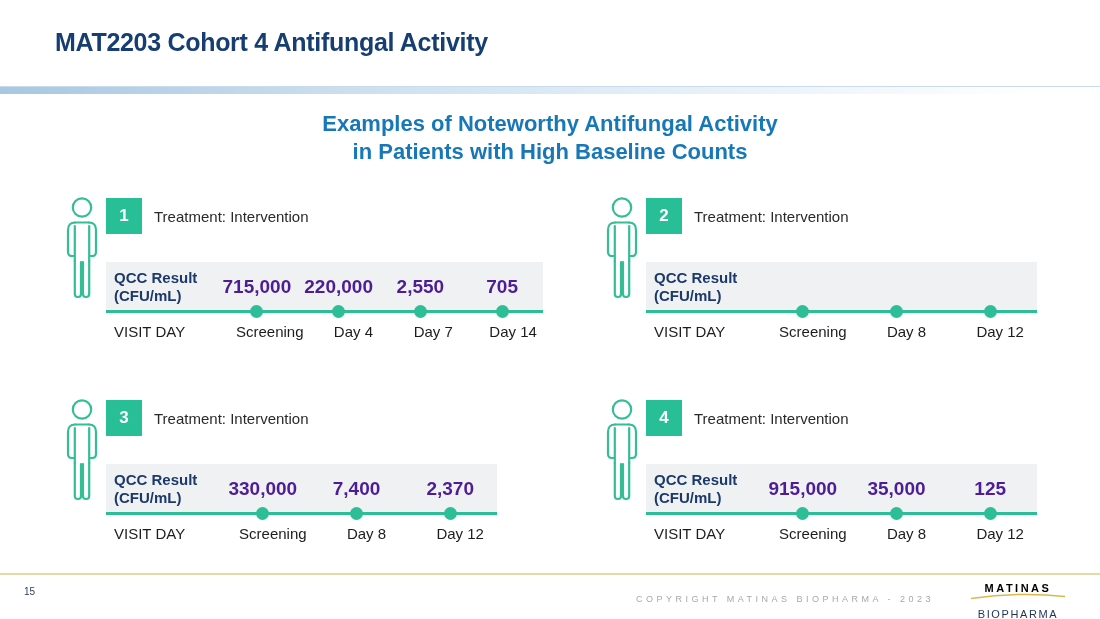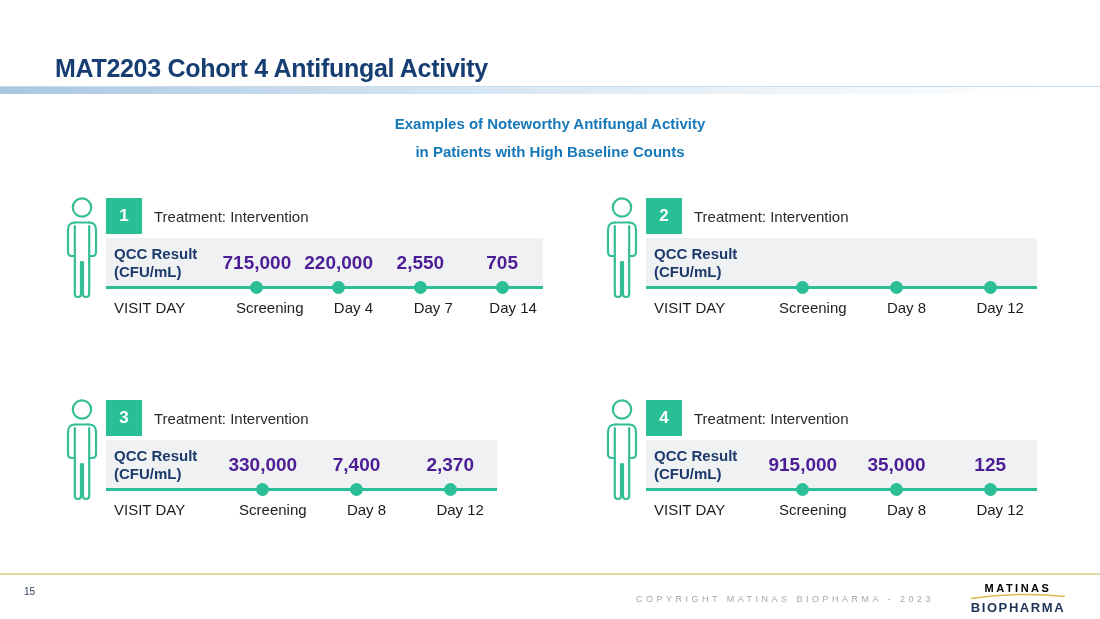--- a/index.html
+++ b/index.html
@@ -4,51 +4,51 @@
 <style>
   * { margin:0; padding:0; box-sizing:border-box; }
   html,body { background:#888; }
   .slide {
     position:relative; width:1100px; height:619px; background:#ffffff;
     font-family:"Liberation Sans", sans-serif; overflow:hidden;
     margin:0 auto;
   }
   
   .title {
-    position:absolute; left:55px; top:54px;
+    position:absolute; left:55px; top:28px;
     font-size:25px; font-weight:bold; letter-spacing:-0.3px;
     color:#163e73;
   }
   .divider {
     position:absolute; left:0; top:86px; width:1100px; height:8px;
     background:linear-gradient(to right,#a9c7e1 0%,#cfe1f0 35%,#e8f1f8 65%,#ffffff 95%);
     border-top:1px solid #c9dcee;
   }
   .subtitle {
     position:absolute; left:0; top:110px; width:1100px; text-align:center;
-    font-size:15px; font-weight:bold; color:#1778b9; line-height:28px;
+    font-size:22px; font-weight:bold; color:#1778b9; line-height:28px;
   }
   
   .panel { position:absolute; display:flex; }
   #panel-1 { left:62px;  top:194px; }
   #panel-2 { left:602px; top:194px; }
   #panel-3 { left:62px;  top:396px; }
   #panel-4 { left:602px; top:396px; }
   .person-col { width:42px; padding-top:2px; }
   .content { margin-left:2px; }
   .panel.cols-4 .content { width:437px; }
   .panel.cols-3 .content { width:391px; }
   .treat-row { display:flex; align-items:center; height:44px; }
   .badge {
     width:36px; height:36px; background:#29bf96; color:#ffffff;
     font-size:17px; font-weight:bold;
     display:flex; align-items:center; justify-content:center;
   }
   .treat-label { margin-left:12px; font-size:15px; color:#2a2a2a;text-align:center; }
-  .band { display:flex; align-items:center; background:#f0f1f2; height:50px; }
+  .band { display:flex; align-items:center; background:#f0f1f2; height:50px;margin-top:24px; }
   .qcc-label {
     width:110px; padding-left:8px; font-size:15px; font-weight:bold;
     color:#1b3a6b; line-height:18px;
   }
   .vals { flex:1; display:flex; }
   .val { flex:1; text-align:center; font-size:19px; font-weight:bold; color:#4c1d95; }
   .line-row { position:relative; height:14px; margin-top:-7px; }
   .tl-line { position:absolute; left:0; right:0; top:5px; height:3px; background:#2cbf97; }
   .dots { position:relative; display:flex; }
   .dots .spacer { width:110px; }
@@ -60,21 +60,21 @@
   
   .footer-line { position:absolute; left:0; top:573px; width:1100px; height:2px; background:#e7d9a2; }
   .page-num { position:absolute; left:24px; top:586px; font-size:10px; color:#2e3d5c; }
   .copyright {
     position:absolute; left:615px; top:594px; width:340px; text-align:center;
     font-size:9px; letter-spacing:3.5px; color:#a8a8a8; white-space:nowrap;
   }
   .logo { position:absolute; right:30px; top:582px; width:104px; text-align:center; }
   .logo-name { font-size:11px; font-weight:bold; letter-spacing:2.5px; color:#000000; }
   .logo-swoosh { display:block; margin:-1px auto 0; }
-  .logo-sub { font-size:13px; font-weight:bold; letter-spacing:1.6px; color:#1e3357; margin-top:0px; }
+  .logo-sub { font-size:11px; font-weight:normal; letter-spacing:1.6px; color:#1e3357; margin-top:8px; }
 </style>
 </head>
 <body>
 
 <div class="slide">
 
   <div class="title">MAT2203 Cohort 4 Antifungal Activity</div>
   <div class="divider"></div>
 
   <div class="subtitle">

